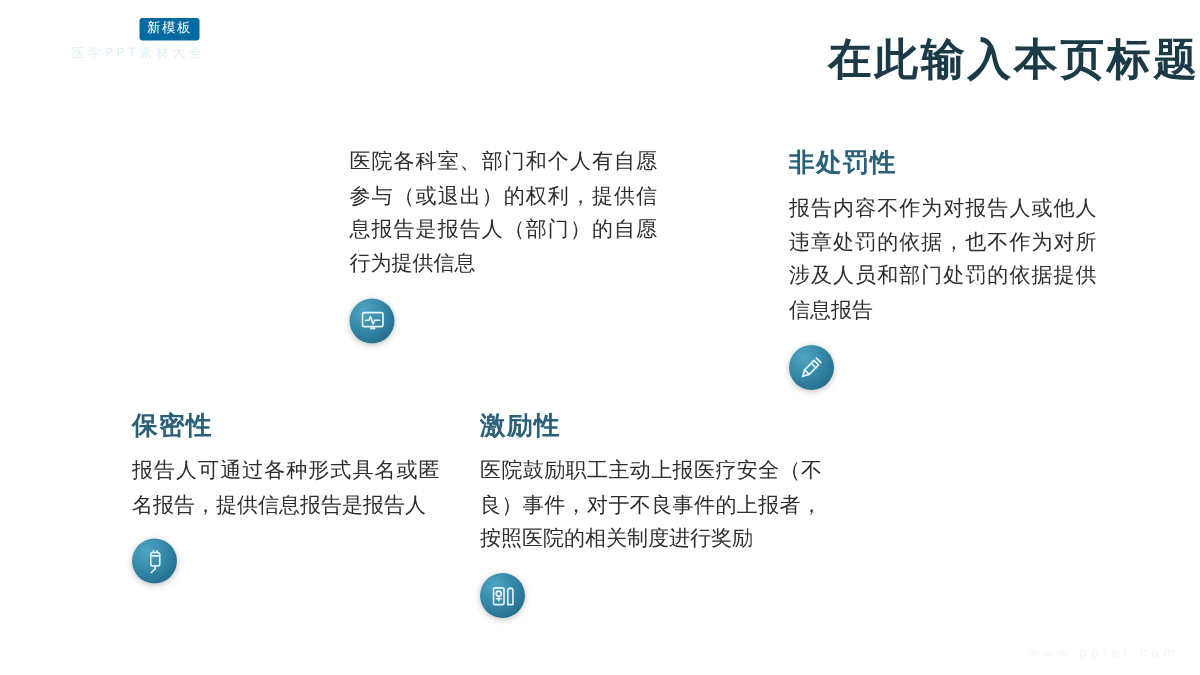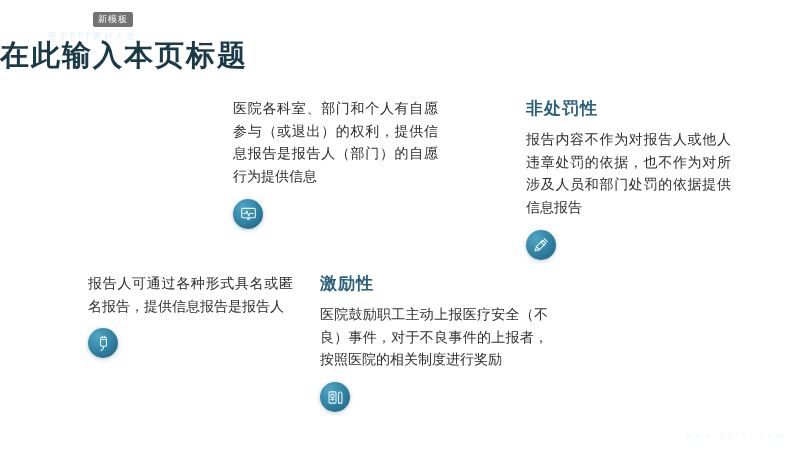--- a/index.html
+++ b/index.html
@@ -64,32 +64,32 @@
     width:30px;height:34px;position:relative;flex:0 0 auto;
   }
   .logo-shield svg{display:block;}
   .logo-textwrap{display:flex;flex-direction:column;justify-content:center;}
   .logo-row1{display:flex;align-items:center;gap:5px;}
   .logo-ppt{
     font-size:19px;font-weight:bold;color:#ffffff;letter-spacing:1px;line-height:1;
     font-family:"Liberation Sans",sans-serif;
   }
   .logo-badge{
-    background:#737373;color:#fff;font-size:9px;line-height:1;
+    background:#0369a1;color:#fff;font-size:9px;line-height:1;
     padding:3px 5px 3px 5px;border-radius:2px;letter-spacing:1px;
     font-family:"DejaVu Sans",sans-serif;
   }
   .logo-sub{
     font-size:8.5px;color:#dff0f6;letter-spacing:2.5px;margin-top:3px;line-height:1;
     font-family:"DejaVu Sans",sans-serif;
   }
 
   
   .title{
-    position:absolute;left:0;right:0;top:36px;text-align:left;z-index:25;
+    position:absolute;left:0;right:0;top:20px;text-align:right;z-index:25;
     font-size:29px;font-weight:bold;color:#1b3a48;letter-spacing:2px;
     font-family:"DejaVu Sans",sans-serif;
   }
 
   
   .block{position:absolute;z-index:30;}
   .block h3{
     margin:0 0 8px 0;font-size:17px;font-weight:bold;color:#2a6079;letter-spacing:1px;
     font-family:"DejaVu Sans",sans-serif;
   }
@@ -177,20 +177,21 @@
           <path d="M13.2 3.2 L16.8 6.8"></path>
           <path d="M11.4 5 L15 8.6 L7.6 16 L4 12.4 Z" stroke-linejoin="round"></path>
           <path d="M4 12.4 L2.6 17.4 L7.6 16"></path>
           <path d="M9.2 7.2 L12.8 10.8"></path>
         </g>
       </svg>
     </div>
   </div>
 
   <div class="block b-sec">
+    <h3>保密性</h3>
     <p>报告人可通过各种形式具名或匿名报告，提供信息报告是报告人</p>
     <div class="icon-circle">
       <svg width="17" height="17" viewBox="0 0 20 20">
         <g stroke="#eaf6fb" stroke-width="1.25" fill="none" stroke-linecap="round" stroke-linejoin="round">
           <rect x="6.5" y="2.8" width="7" height="10.5" rx="1.6"></rect>
           <path d="M8.6 2.8 V1.4 M11.4 2.8 V1.4"></path>
           <path d="M10 13.3 V15.4"></path>
           <path d="M10 15.4 L7 18.4"></path>
           <path d="M7.6 5.4 H12.4"></path>
         </g>

